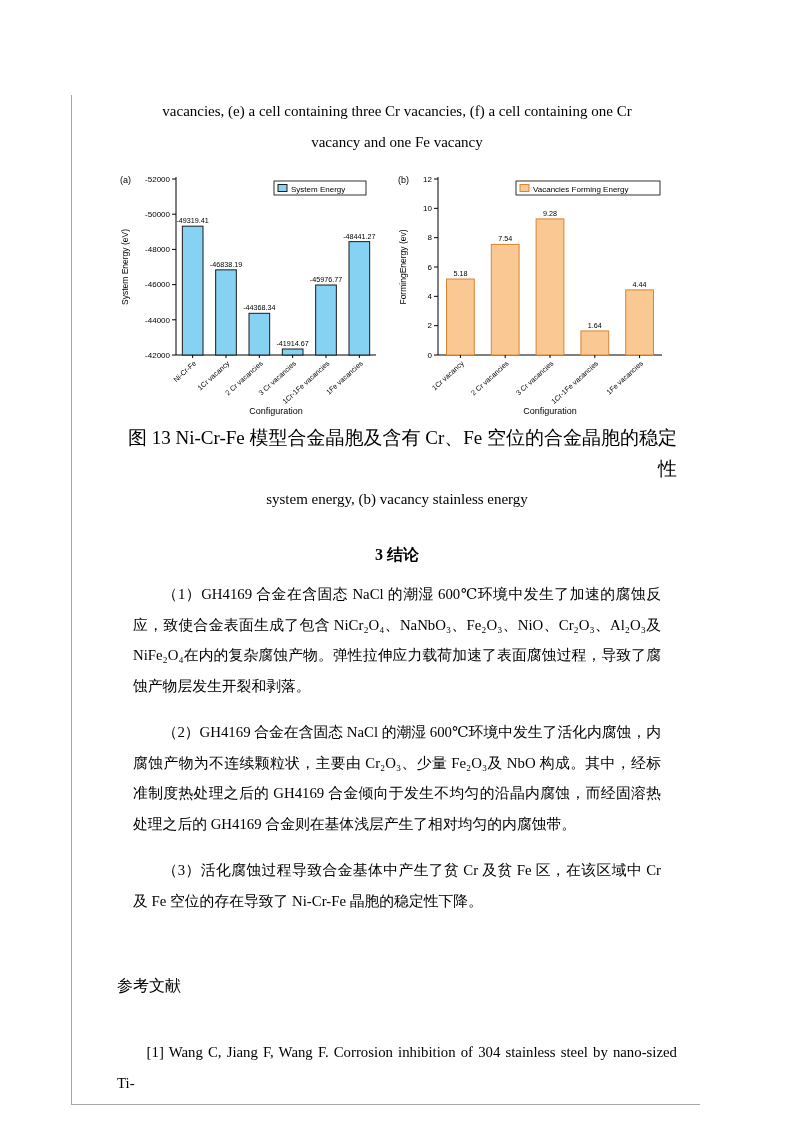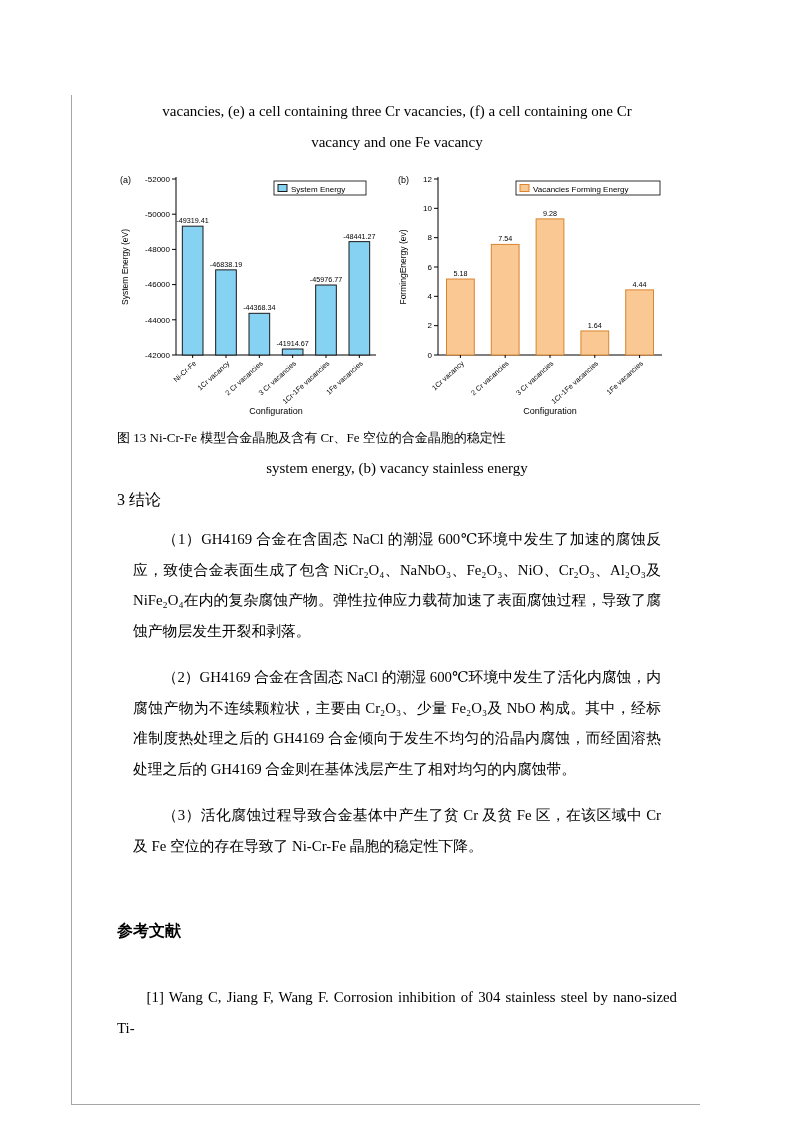--- a/index.html
+++ b/index.html
@@ -25,35 +25,35 @@
   .cap-line {
     text-align:center; font-size:15px; line-height:31px;
   }
   .figure-row {
     margin-top:5px;
     display:flex; justify-content:center; align-items:flex-start; gap:6px;
     height:255px;
   }
   svg { font-family:"Liberation Sans","DejaVu Sans",sans-serif; }
   .fig-caption-zh {
-    margin-top:4px; text-align:left; font-size:13px; line-height:31px;
+    margin-top:4px; text-align:right; font-size:19px; line-height:31px;
   }
   .fig-caption-en {
     text-align:center; font-size:15px; line-height:31px;
   }
   .section-heading {
-    font-size:16px; font-weight:normal; line-height:31px;
+    margin-top:24px; font-size:16px; font-weight:bold; line-height:31px;text-align:center;
   }
   .body-para {
     margin:16px; margin-top:9px;
     font-size:14.8px; line-height:30.5px;
     text-align:justify; text-indent:2em;
   }
   .refs-heading {
-    margin-top:54px; font-size:16px; font-weight:bold; line-height:31px;
+    margin-top:54px; font-size:16px; font-weight:normal; line-height:31px;
   }
   .ref-entry {
     margin-top:36px;
     font-size:14.8px; line-height:31px;
     text-align:justify; text-indent:2em;
   }
 </style>
 </head>
 <body>
 

